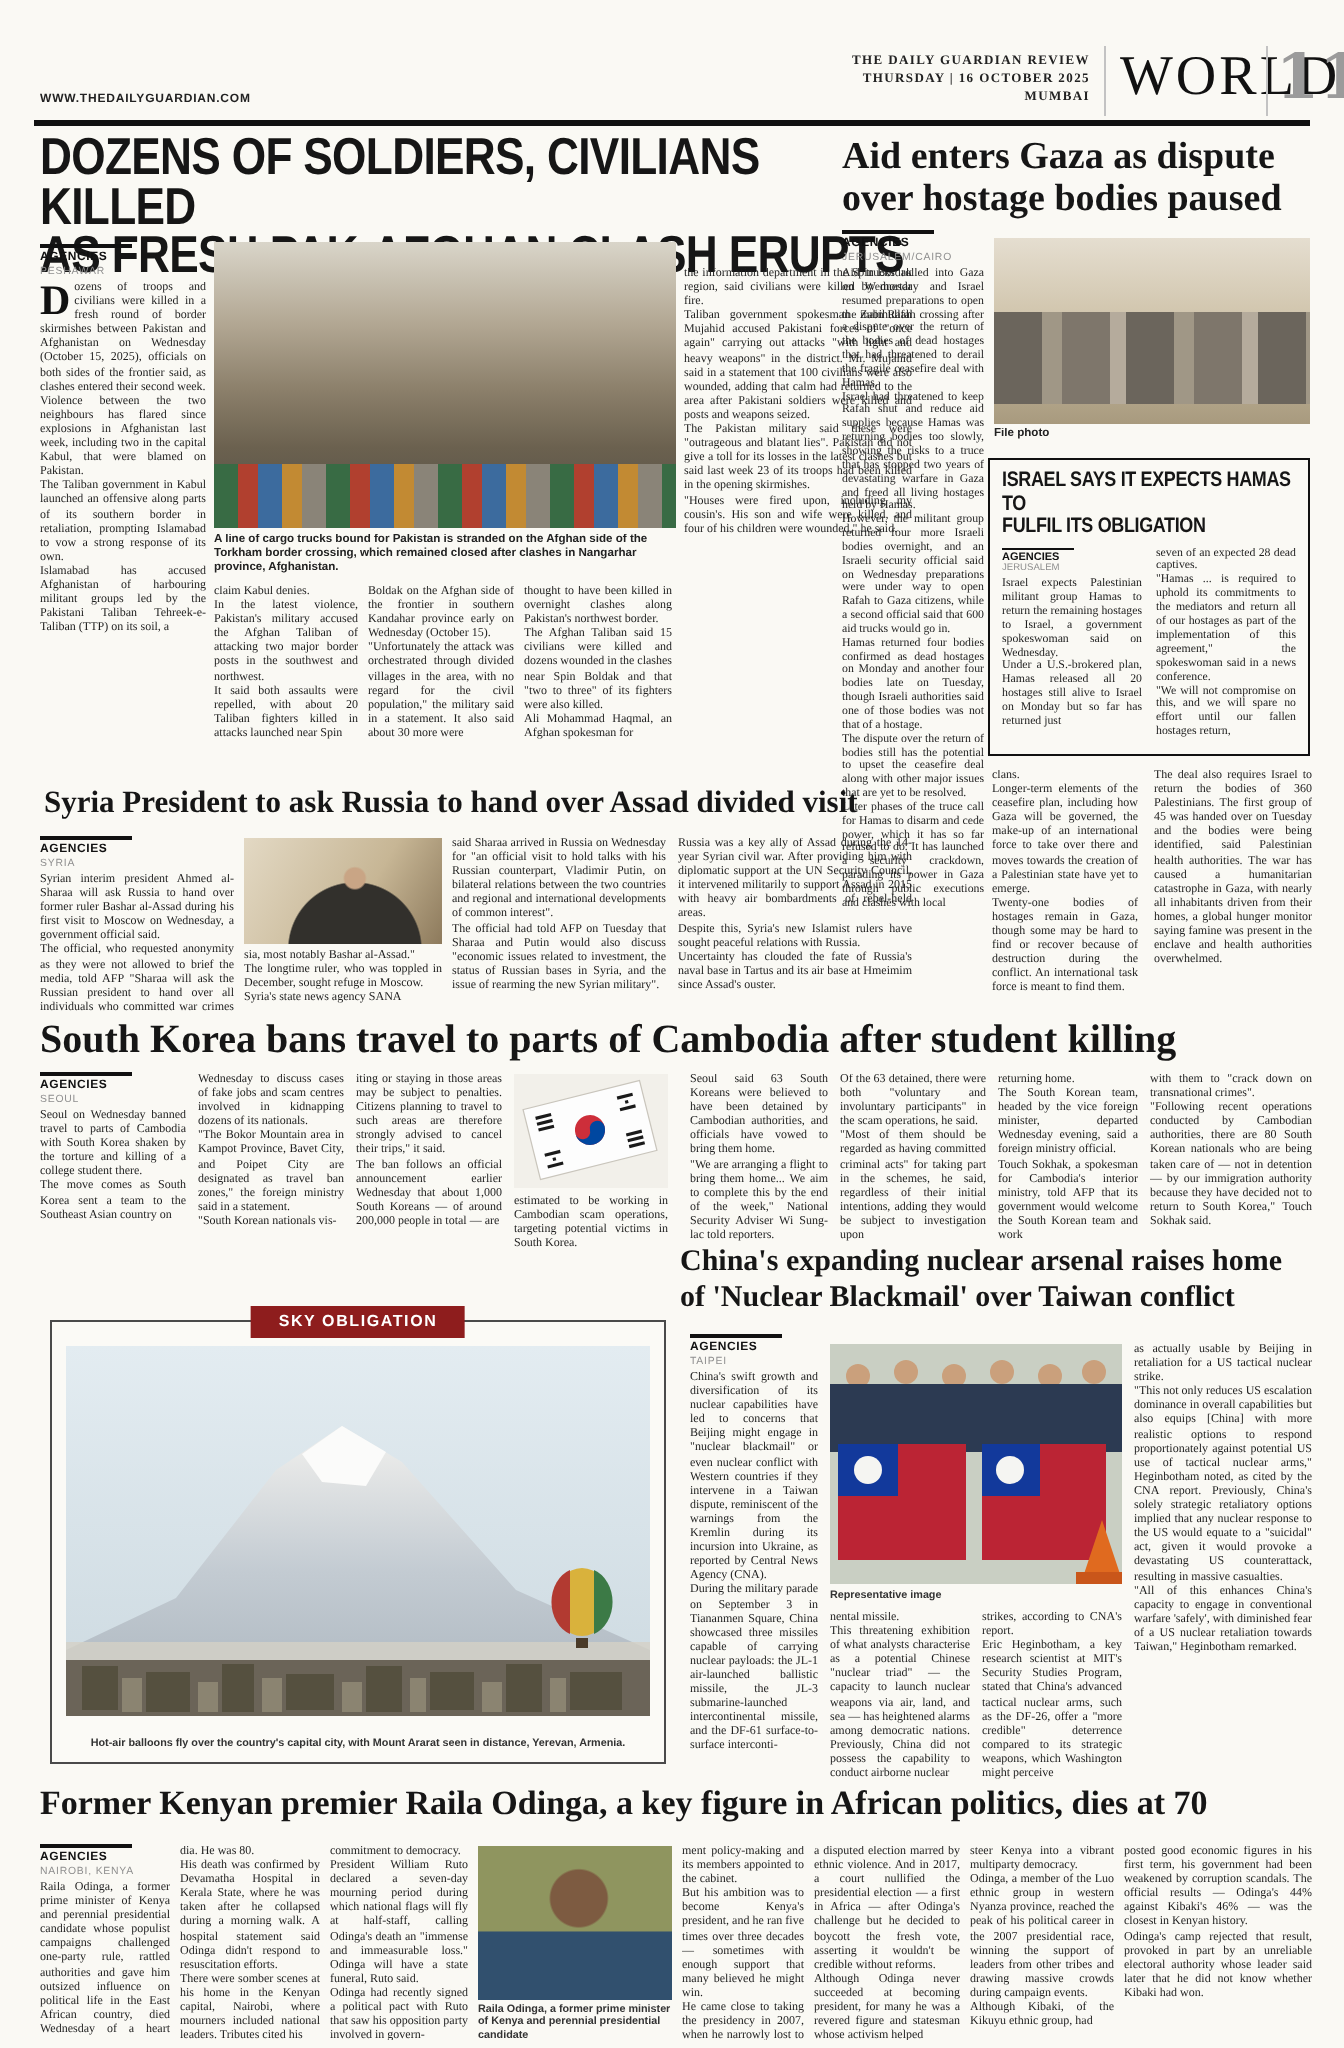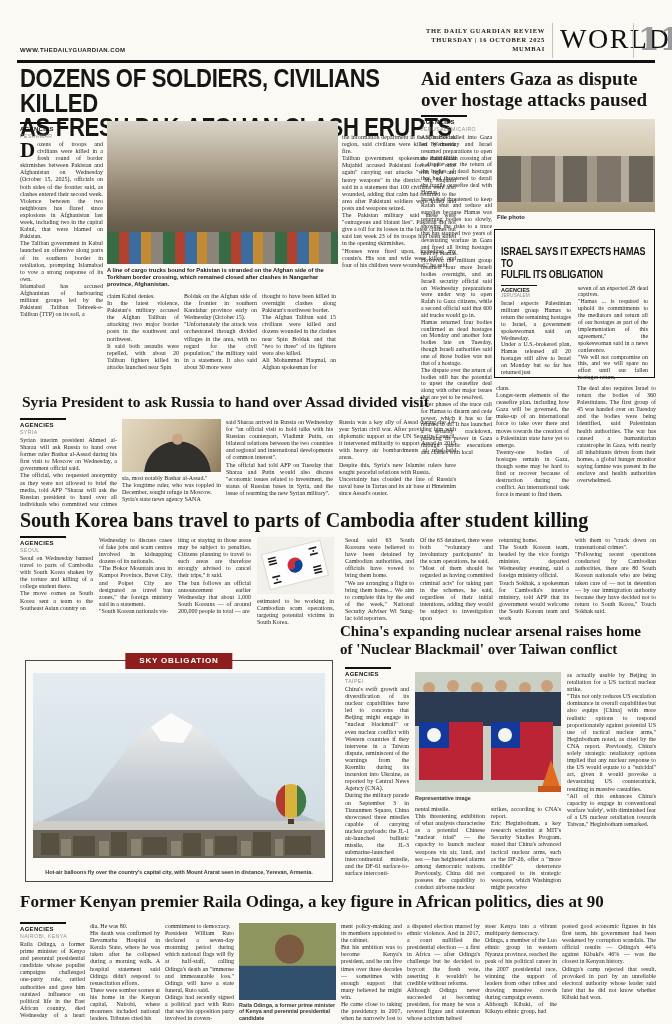--- a/index.html
+++ b/index.html
@@ -65,21 +65,21 @@
     background-image:
       radial-gradient(circle at 52% 34%,#7d5b41 0 14px,transparent 15px),
       linear-gradient(180deg,#8f955f 0 55%,#31506e 56% 100%);
   }
   .sky-box{border:1px solid #4a4a4a;background:#fbfaf6;}
   .sky-banner{
     position:absolute;top:-8px;left:50%;transform:translateX(-50%);
     background:var(--banner_red);color:#fff;font:bold 8px/1 "Liberation Sans",sans-serif;
     letter-spacing:.8px;padding:4px 14px;white-space:nowrap;
   }
-  .israel-box{border:1.3px solid #111;background:#faf9f4;padding:16px 6px;}
+  .israel-box{border:1.3px solid #111;background:#faf9f4;padding:5px 6px;}
   .box-head{font:bold 10.5px/11.5px "Liberation Sans",sans-serif;letter-spacing:-.2px;color:var(--ink);
     white-space:pre-line;width:117%;transform:scaleX(.855);transform-origin:0 0;}
   .box-row{display:flex;gap:7px;margin-top:4px;}
   .box-cell{width:70px;}
   .kicker-sm .bar{width:36px;border-top:1.6px solid #111;margin-bottom:1.5px;}
   .kicker-sm .agency{font:800 5.5px "Liberation Sans",sans-serif;color:#111;}
   .kicker-sm .loc{font:4.8px "Liberation Sans",sans-serif;color:#8f8f8f;text-transform:uppercase;}
   .box-txt{font:5.9px/6.9px "Liberation Serif",serif;text-align:justify;white-space:pre-line;overflow:hidden;}
 </style>
 </head>
@@ -122,21 +122,21 @@
 The Afghan Taliban said 15 civilians were killed and dozens wounded in the clashes near Spin Boldak and that "two to three" of its fighters were also killed.
 Ali Mohammad Haqmal, an Afghan spokesman for</div>
     <div class="abs art-col" style="left:342px;top:134px;width:114px;height:258px;">the information department in the Spin Boldak region, said civilians were killed by mortar fire.
 Taliban government spokesman Zabihullah Mujahid accused Pakistani forces of "once again" carrying out attacks "with light and heavy weapons" in the district. Mr. Mujahid said in a statement that 100 civilians were also wounded, adding that calm had returned to the area after Pakistani soldiers were killed and posts and weapons seized.
 The Pakistan military said these were "outrageous and blatant lies". Pakistan did not give a toll for its losses in the latest clashes but said last week 23 of its troops had been killed in the opening skirmishes.
 "Houses were fired upon, including my cousin's. His son and wife were killed, and four of his children were wounded," he said.</div>
   </section>
 
   <section>
     <h2 class="abs hl-serif" style="left:421px;top:68px;width:236px;font-size:19px;line-height:21px;">Aid enters Gaza as dispute
-over hostage attacks paused</h2>
+over hostage bodies paused</h2>
     <div class="abs kicker" style="left:421px;top:115px;">
       <div class="bar"></div>
       <div class="agency">AGENCIES</div>
       <div class="loc">JERUSALEM/CAIRO</div>
     </div>
     <div class="abs art-col" style="left:421px;top:134px;width:71px;height:368px;font-size:5.9px;line-height:6.85px;">Aid trucks rolled into Gaza on Wednesday and Israel resumed preparations to open the main Rafah crossing after a dispute over the return of the bodies of dead hostages that had threatened to derail the fragile ceasefire deal with Hamas.
 Israel had threatened to keep Rafah shut and reduce aid supplies because Hamas was returning bodies too slowly, showing the risks to a truce that has stopped two years of devastating warfare in Gaza and freed all living hostages held by Hamas.
 However, the militant group returned four more Israeli bodies overnight, and an Israeli security official said on Wednesday preparations were under way to open Rafah to Gaza citizens, while a second official said that 600 aid trucks would go in.
 Hamas returned four bodies confirmed as dead hostages on Monday and another four bodies late on Tuesday, though Israeli authorities said one of those bodies was not that of a hostage.
 The dispute over the return of bodies still has the potential to upset the ceasefire deal along with other major issues that are yet to be resolved.
@@ -325,21 +325,21 @@
     <div class="abs art-col" style="left:415px;top:806px;width:70px;height:100px;">nental missile.
 This threatening exhibition of what analysts characterise as a potential Chinese "nuclear triad" — the capacity to launch nuclear weapons via air, land, and sea — has heightened alarms among democratic nations. Previously, China did not possess the capability to conduct airborne nuclear</div>
     <div class="abs art-col" style="left:491px;top:806px;width:70px;height:100px;">strikes, according to CNA's report.
 Eric Heginbotham, a key research scientist at MIT's Security Studies Program, stated that China's advanced tactical nuclear arms, such as the DF-26, offer a "more credible" deterrence compared to its strategic weapons, which Washington might perceive</div>
     <div class="abs art-col" style="left:567px;top:672px;width:89px;height:234px;">as actually usable by Beijing in retaliation for a US tactical nuclear strike.
 "This not only reduces US escalation dominance in overall capabilities but also equips [China] with more realistic options to respond proportionately against potential US use of tactical nuclear arms," Heginbotham noted, as cited by the CNA report. Previously, China's solely strategic retaliatory options implied that any nuclear response to the US would equate to a "suicidal" act, given it would provoke a devastating US counterattack, resulting in massive casualties.
 "All of this enhances China's capacity to engage in conventional warfare 'safely', with diminished fear of a US nuclear retaliation towards Taiwan," Heginbotham remarked.</div>
   </section>
 
   <section>
-    <h2 class="abs hl-serif nowrap" style="left:20px;top:892px;width:636px;font-size:17px;line-height:20px;">Former Kenyan premier Raila Odinga, a key figure in African politics, dies at 90</h2>
+    <h2 class="abs hl-serif nowrap" style="left:20px;top:892px;width:636px;font-size:17px;line-height:20px;">Former Kenyan premier Raila Odinga, a key figure in African politics, dies at 70</h2>
     <div class="abs kicker" style="left:20px;top:922px;">
       <div class="bar"></div>
       <div class="agency">AGENCIES</div>
       <div class="loc">NAIROBI, KENYA</div>
     </div>
     <div class="abs art-col" style="left:20px;top:941px;width:65px;height:77px;">Raila Odinga, a former prime minister of Kenya and perennial presidential candidate whose populist campaigns challenged one-party rule, rattled authorities and gave him outsized influence on political life in the East African country, died Wednesday of a heart attack while traveling in In-</div>
     <div class="abs art-col" style="left:90px;top:923px;width:70px;height:97px;">dia. He was 80.
 His death was confirmed by Devamatha Hospital in Kerala State, where he was taken after he collapsed during a morning walk. A hospital statement said Odinga didn't respond to resuscitation efforts.
 There were somber scenes at his home in the Kenyan capital, Nairobi, where mourners included national leaders. Tributes cited his</div>
     <div class="abs art-col" style="left:165px;top:923px;width:69px;height:97px;">commitment to democracy.

